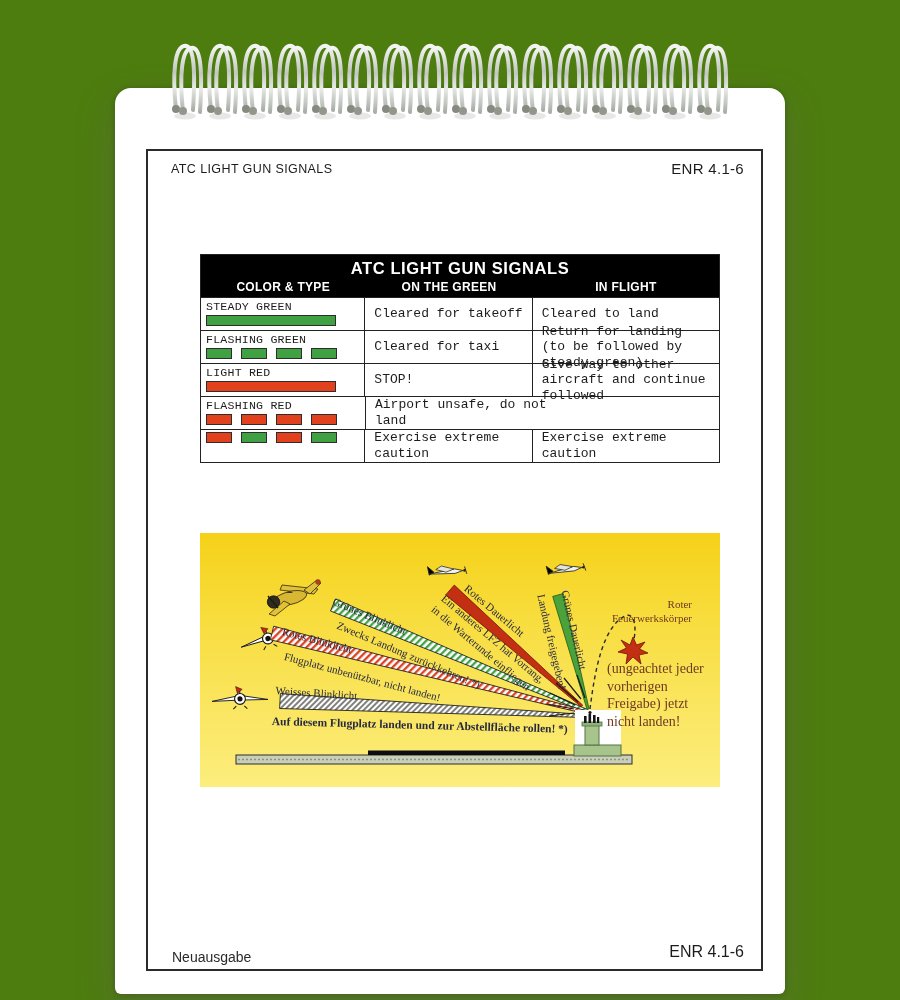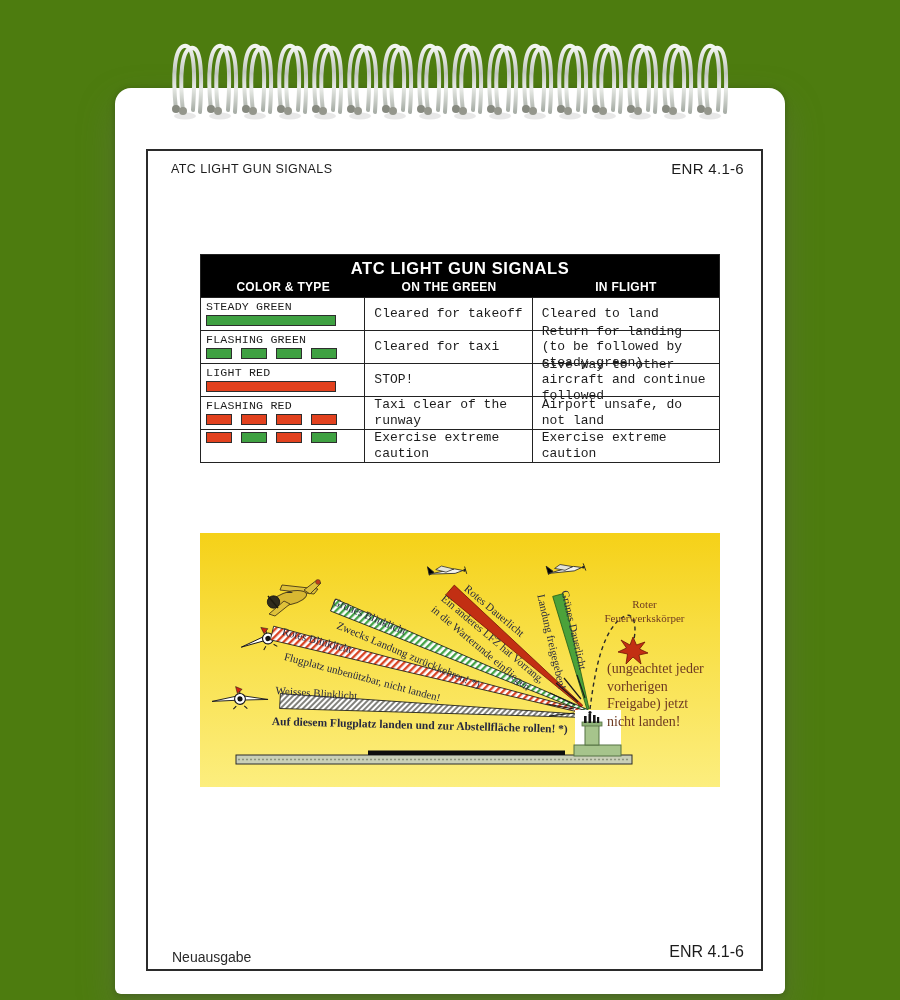--- a/index.html
+++ b/index.html
@@ -224,21 +224,20 @@
       <div class="t-row">
         <div class="c1">
           <div class="sw-label">FLASHING RED</div>
           <div class="bar flash">
             <i style="--sw:var(--table-red)"></i>
               <i style="--sw:var(--table-red)"></i>
               <i style="--sw:var(--table-red)"></i>
               <i style="--sw:var(--table-red)"></i>
           </div>
         </div>
-        <div class="c2">Taxi clear of the runway</div>
         <div class="c3">Airport unsafe, do not land</div>
       </div>
 
 
       <div class="t-row">
         <div class="c1">
           <div class="bar flash">
             <i style="--sw:var(--table-red)"></i>
               <i style="--sw:var(--table-green)"></i>
               <i style="--sw:var(--table-red)"></i>
@@ -350,20 +349,20 @@
       <div class="dlbl" style="left:84px;top:92px;transform:rotate(15deg)">Rotes Blinklicht</div>
       <div class="dlbl" style="left:86px;top:117px;transform:rotate(15deg)">Flugplatz unbenützbar, nicht landen!</div>
       <div class="dlbl" style="left:76px;top:151px;transform:rotate(4deg)">Weisses Blinklicht</div>
       <div class="dlbl bold" style="left:72px;top:182px;transform:rotate(1.5deg);font-size:11.5px">Auf diesem Flugplatz landen und zur Abstellfläche rollen! *)</div>
       <div class="dlbl" style="left:270px;top:49px;transform:rotate(40deg)">Rotes Dauerlicht</div>
       <div class="dlbl" style="left:247px;top:59px;transform:rotate(40deg)">Ein anderes LFZ hat Vorrang,</div>
       <div class="dlbl" style="left:237px;top:70px;transform:rotate(40deg)">in die Warterunde einfliegen</div>
       <div class="dlbl" style="left:347px;top:60px;transform:rotate(77deg)">Landung freigegeben!</div>
       <div class="dlbl" style="left:371px;top:56px;transform:rotate(77deg)">Grünes Dauerlicht</div>
 
-      <div class="fw" style="left:397px;top:65px;width:95px;text-align:center;font-size:11px">Roter Feuerwerkskörper</div>
+      <div class="fw" style="left:397px;top:65px;width:95px;text-align:right;font-size:11px">Roter Feuerwerkskörper</div>
       <div class="fw" style="left:407px;top:127px;width:100px;font-size:14px">(ungeachtet jeder vorherigen Freigabe) jetzt nicht landen!</div>
     </div>
 
     <div class="ftr-left">Neuausgabe</div>
     <div class="ftr-right">ENR 4.1-6</div>
   </div>
 </div>
 
 </body></html>

